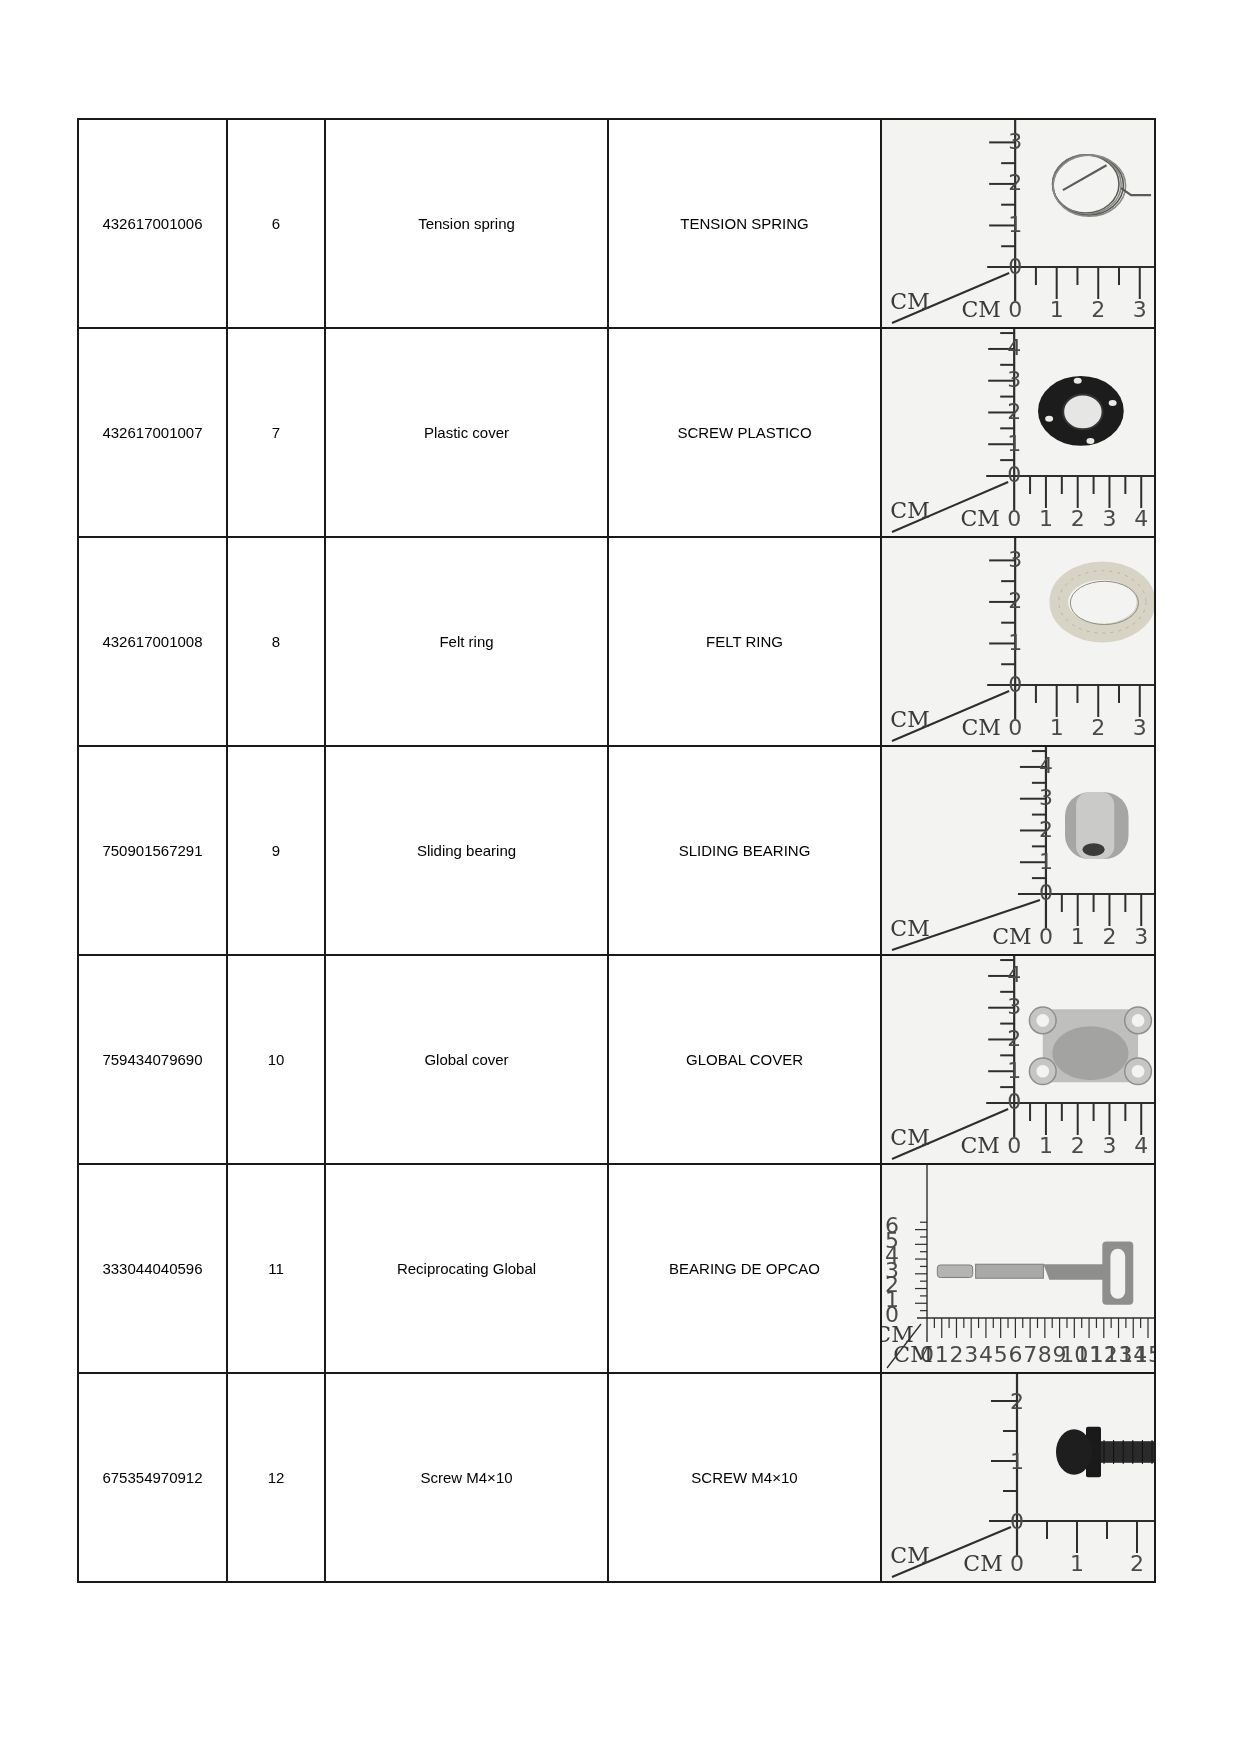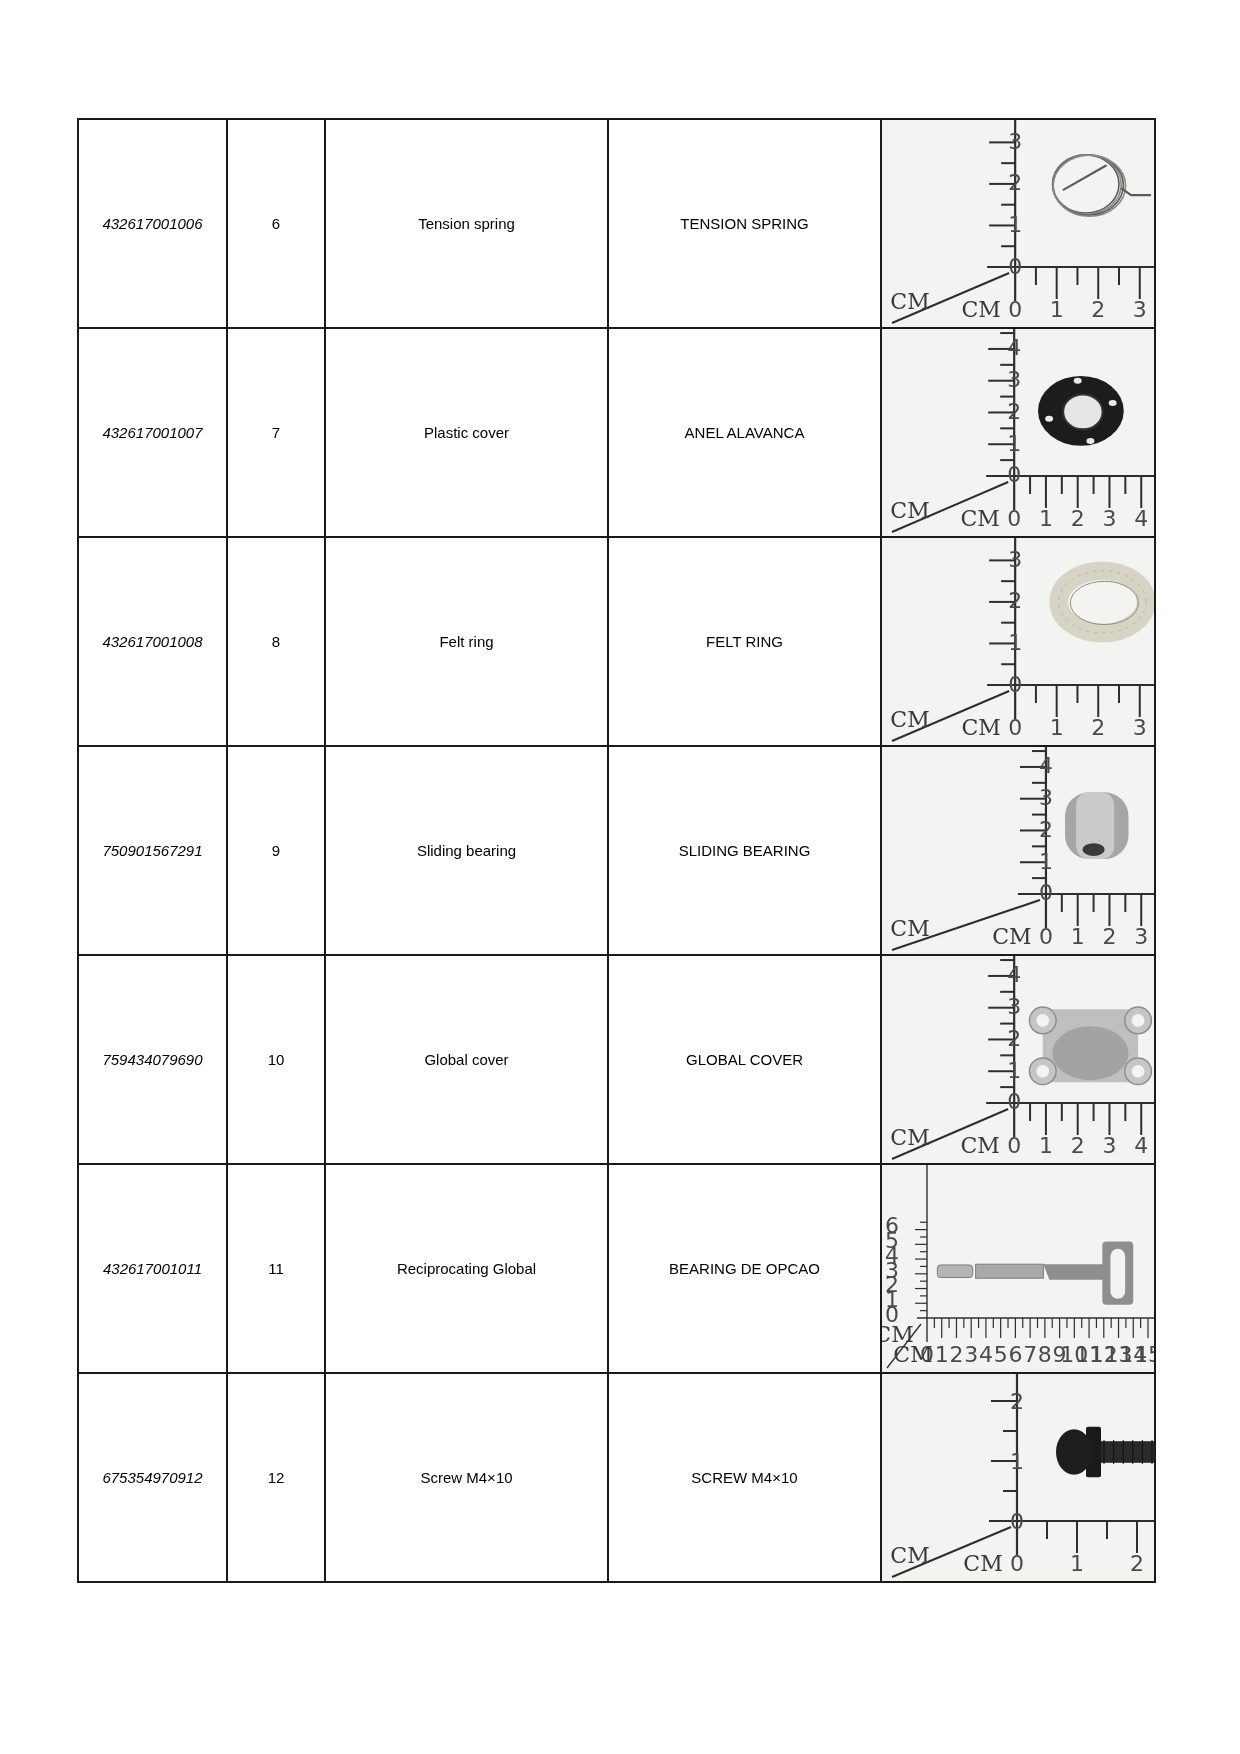--- a/index.html
+++ b/index.html
@@ -3,21 +3,21 @@
 <meta charset="utf-8">
 <style>
   html, body { margin: 0; padding: 0; background: #ffffff; }
   body { width: 1240px; height: 1754px; position: relative; overflow: hidden;
          font-family: "Liberation Sans", "DejaVu Sans", sans-serif; color: #000; }
   .page { position: absolute; left: 0; top: 0; width: 1240px; height: 1754px; background: #fff; }
   table.parts { position: absolute; left: 77px; top: 118px; border-collapse: collapse;
                 table-layout: fixed; width: 1075px; }
   table.parts td { border: 2px solid #1a1a1a; height: 205px; padding: 0;
                    text-align: center; vertical-align: middle; font-size: 15px; }
-  td.c-code { width: 147px; font-style: italic; }
+  td.c-code { width: 147px; }
   td.c-item { width: 96px; }
   td.c-desc { width: 281px; }
   td.c-ptdesc { width: 271px; }
   td.c-photo { width: 272px; background: #f3f4f1; overflow: hidden; }
   td.c-photo svg { display: block; width: 272px; height: 207px; }
   .rl-num { font-family: "DejaVu Sans", sans-serif; font-size: 22px; fill: #4a4a4a; }
   .rl-cm { font-family: "DejaVu Serif", serif; font-size: 22px; fill: #3a3a3a; }
 </style>
 </head>
 <body>
@@ -67,21 +67,21 @@
               <line x1="10" y1="203" x2="127.15384615384616" y2="153" stroke="#2e2e2e" stroke-width="2"></line>
               <text x="28" y="189" class="rl-cm" text-anchor="middle" font-size="18.692307692307693">CM</text>
               <text x="99.15384615384616" y="197" class="rl-cm" text-anchor="middle" font-size="18.692307692307693">CM</text>
             </svg>
           </td>
       </tr>
       <tr>
         <td class="c-code">432617001007</td>
         <td class="c-item">7</td>
         <td class="c-desc">Plastic cover</td>
-        <td class="c-ptdesc">ANEL ALAVANCA</td>
+        <td class="c-ptdesc">SCREW PLASTICO</td>
         <td class="c-photo">
             <svg viewBox="0 0 272 207">
               <rect x="0" y="0" width="272" height="207" fill="#f3f4f1"></rect>
               <g>
                 <ellipse cx="198.88235294117646" cy="81.88235294117648" rx="42.88235294117647" ry="34.94117647058824" fill="#1c1c1c"></ellipse>
                 <ellipse cx="200.88235294117646" cy="82.88235294117648" rx="19.694117647058825" ry="17.47058823529412" fill="#e6e7e4" stroke="#333" stroke-width="2"></ellipse>
                 <ellipse cx="195.70588235294116" cy="51.70588235294119" rx="4" ry="3" fill="#e9eae6"></ellipse>
                 <ellipse cx="230.6470588235294" cy="73.94117647058825" rx="4" ry="3" fill="#e9eae6"></ellipse>
                 <ellipse cx="167.11764705882354" cy="89.82352941176471" rx="4" ry="3" fill="#e9eae6"></ellipse>
                 <ellipse cx="208.41176470588235" cy="112.05882352941177" rx="4" ry="3" fill="#e9eae6"></ellipse>
@@ -256,21 +256,21 @@
               <text x="195.70588235294116" y="197" class="rl-num" text-anchor="middle" font-size="18">2</text>
               <text x="227.4705882352941" y="197" class="rl-num" text-anchor="middle" font-size="18">3</text>
               <text x="259.2352941176471" y="197" class="rl-num" text-anchor="middle" font-size="18">4</text>
               <line x1="10" y1="203" x2="126.17647058823528" y2="153" stroke="#2e2e2e" stroke-width="2"></line>
               <text x="28" y="189" class="rl-cm" text-anchor="middle" font-size="18">CM</text>
               <text x="98.17647058823528" y="197" class="rl-cm" text-anchor="middle" font-size="18">CM</text>
             </svg>
           </td>
       </tr>
       <tr>
-        <td class="c-code">432617001011</td>
+        <td class="c-code">333044040596</td>
         <td class="c-item">11</td>
         <td class="c-desc">Reciprocating Global</td>
         <td class="c-ptdesc">BEARING DE OPCAO</td>
         <td class="c-photo">
             <svg viewBox="0 0 272 207">
               <rect x="0" y="0" width="272" height="207" fill="#f3f4f1"></rect>
               <g>
                 <rect x="55.31333333333333" y="99.96" width="35.36" height="12.523333333333332" rx="3" fill="#b4b5b2" stroke="#7d7e7b"></rect>
                 <rect x="93.62" y="99.22333333333333" width="67.77333333333333" height="13.996666666666664" fill="#a9aaa7" stroke="#7d7e7b"></rect>
                 <path d="M161.39333333333332 99.22333333333333 L224.74666666666664 99.22333333333333 L224.74666666666664 114.69333333333333 L167.2866666666667 114.69333333333333 Z" fill="#8e8f8c"></path>

